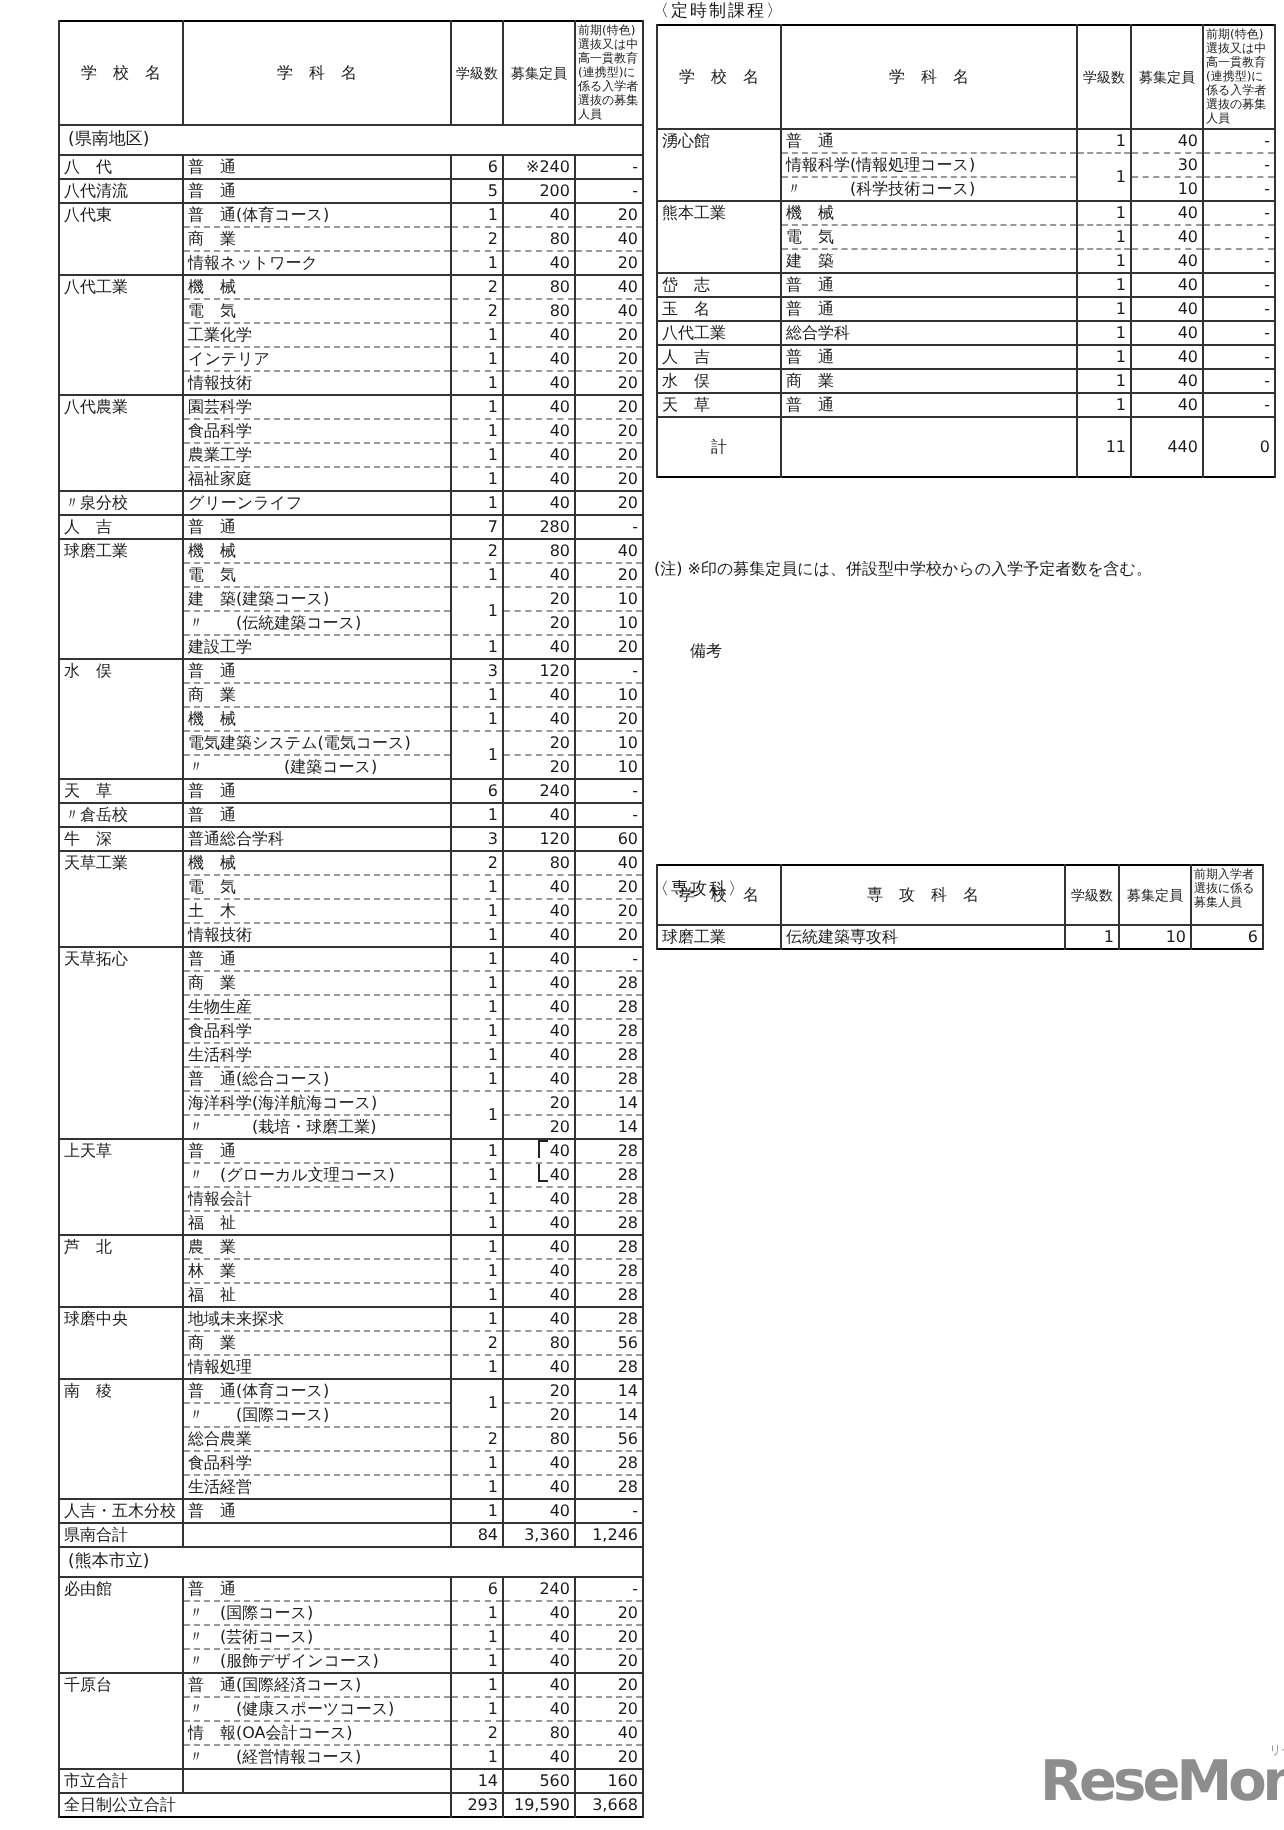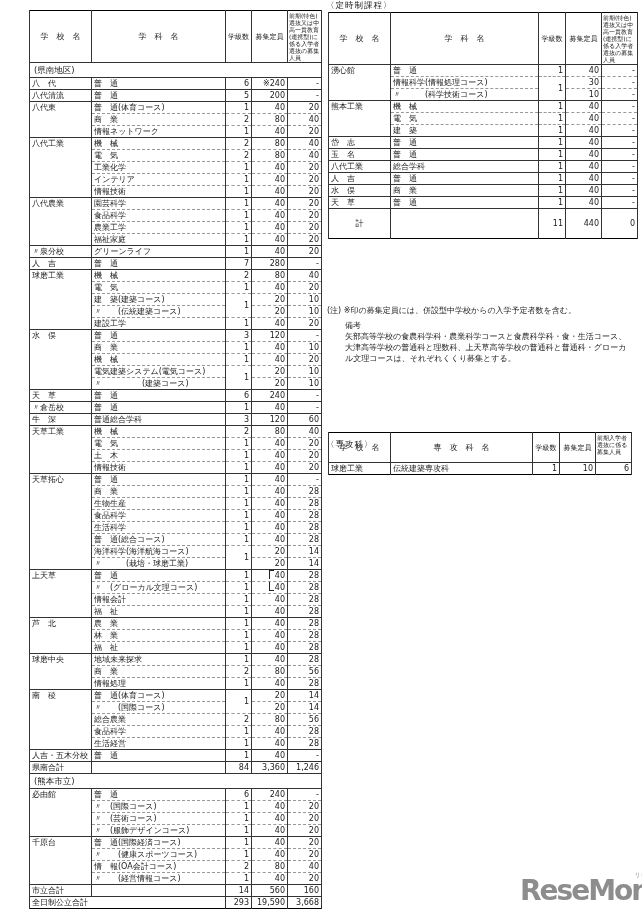--- a/index.html
+++ b/index.html
@@ -602,25 +602,24 @@
           <td class="school center">計</td>
           <td class="dept"></td>
           <td class="num">11</td>
           <td class="num">440</td>
           <td class="num">0</td>
         </tr>
       </tbody>
     </table>
 
 
-  <div class="note-line" style="left:327px;top:305px;">(注) ※印の募集定員には、併設型中学校からの入学予定者数を含む。</div>
+  <div class="note-line" style="left:327px;top:279px;">(注) ※印の募集定員には、併設型中学校からの入学予定者数を含む。</div>
 
   <div class="biko" style="left:345px;top:320px;width:288px;">
     <span class="bk-label">備考</span>
-    <span class="bk-text">矢部高等学校の食農科学科・農業科学コースと食農科学科・食・生活コース、大津高等学校の普通科と理数科、上天草高等学校の普通科と普通科・グローカル文理コースは、それぞれくくり募集とする。</span>
   </div>
 
   <div class="floatlabel" style="left:326px;top:439px;">〈専攻科〉</div>
 
   <table class="sched" id="tbl-senkoka" style="left:328px;top:432px;width:303px;">
     <colgroup>
         <col style="width:62px">
         <col style="width:142px">
         <col style="width:27px">
         <col style="width:36px">

